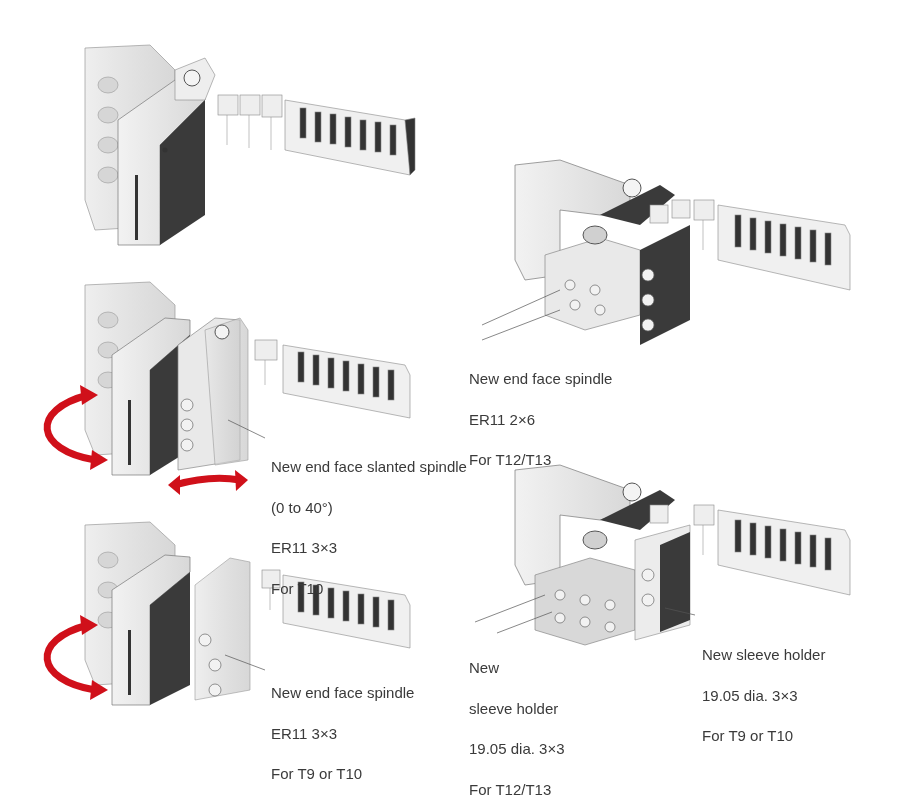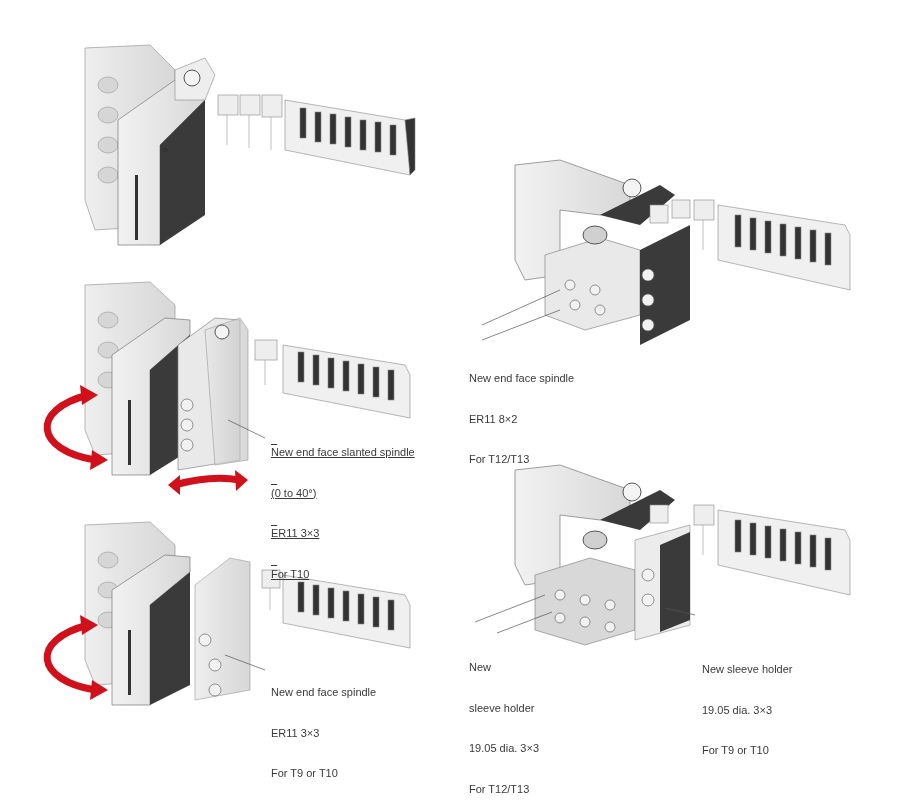--- a/index.html
+++ b/index.html
@@ -1,17 +1,17 @@
 <!DOCTYPE html>
 <html><head>
 <meta charset="utf-8">
 <style>
   html,body{margin:0;padding:0;background:#fff;}
   body{width:900px;height:800px;position:relative;overflow:hidden;font-family:"Liberation Sans",sans-serif;}
-  .label{position:absolute;font-size:11px;line-height:13.5px;color:#3a3a3a;white-space:pre;}
+  .label{position:absolute;font-size:15px;line-height:13.5px;color:#3a3a3a;white-space:pre;}
   svg{position:absolute;left:0;top:0;}
 </style>
 </head>
 <body>
 
 <svg width="900" height="800" viewBox="0 0 900 800">
   <defs>
     <linearGradient id="lg" x1="0" x2="1">
       <stop offset="0" stop-color="#f2f2f2"></stop>
         <stop offset="1" stop-color="#d8d8d8"></stop>
@@ -198,43 +198,43 @@
       <rect x="795" y="532" width="6" height="32" fill="#333"></rect>
         <rect x="810" y="535" width="6" height="32" fill="#333"></rect>
       <rect x="825" y="538" width="6" height="32" fill="#333"></rect>
     </g>
     <line x1="475" y1="622" x2="545" y2="595" stroke="#555" stroke-width=".7"></line>
     <line x1="497" y1="633" x2="552" y2="612" stroke="#555" stroke-width=".7"></line>
     <line x1="665" y1="608" x2="695" y2="615" stroke="#555" stroke-width=".7"></line>
   </g>
 </svg>
 
-<div class="label" style="left:271px;top:419px;text-decoration:underline;">
+<div class="label" style="left:271px;top:433px;">
   <div>New end face slanted spindle</div>
   <div>(0 to 40°)</div>
   <div>ER11 3×3</div>
   <div>For T10</div>
 </div>
 
 <div class="label" style="left:271px;top:659px;">
   <div>New end face spindle</div>
   <div>ER11 3×3</div>
   <div>For T9 or T10</div>
 </div>
 
 <div class="label" style="left:469px;top:345px;">
   <div>New end face spindle</div>
-  <div>ER11 8×2</div>
+  <div>ER11 2×6</div>
   <div>For T12/T13</div>
 </div>
 
 <div class="label" style="left:469px;top:634px;">
   <div>New</div>
   <div>sleeve holder</div>
   <div>19.05 dia. 3×3</div>
   <div>For T12/T13</div>
 </div>
 
-<div class="label" style="left:702px;top:636px;">
+<div class="label" style="left:702px;top:621px;">
   <div>New sleeve holder</div>
   <div>19.05 dia. 3×3</div>
   <div>For T9 or T10</div>
 </div>
 
 </body></html>

